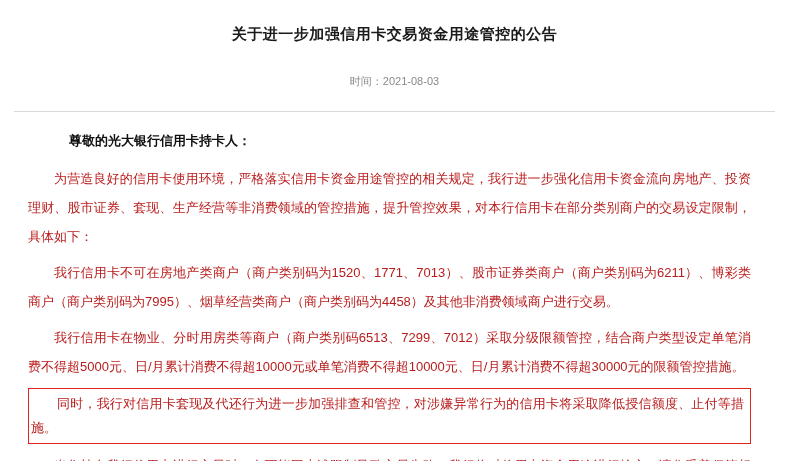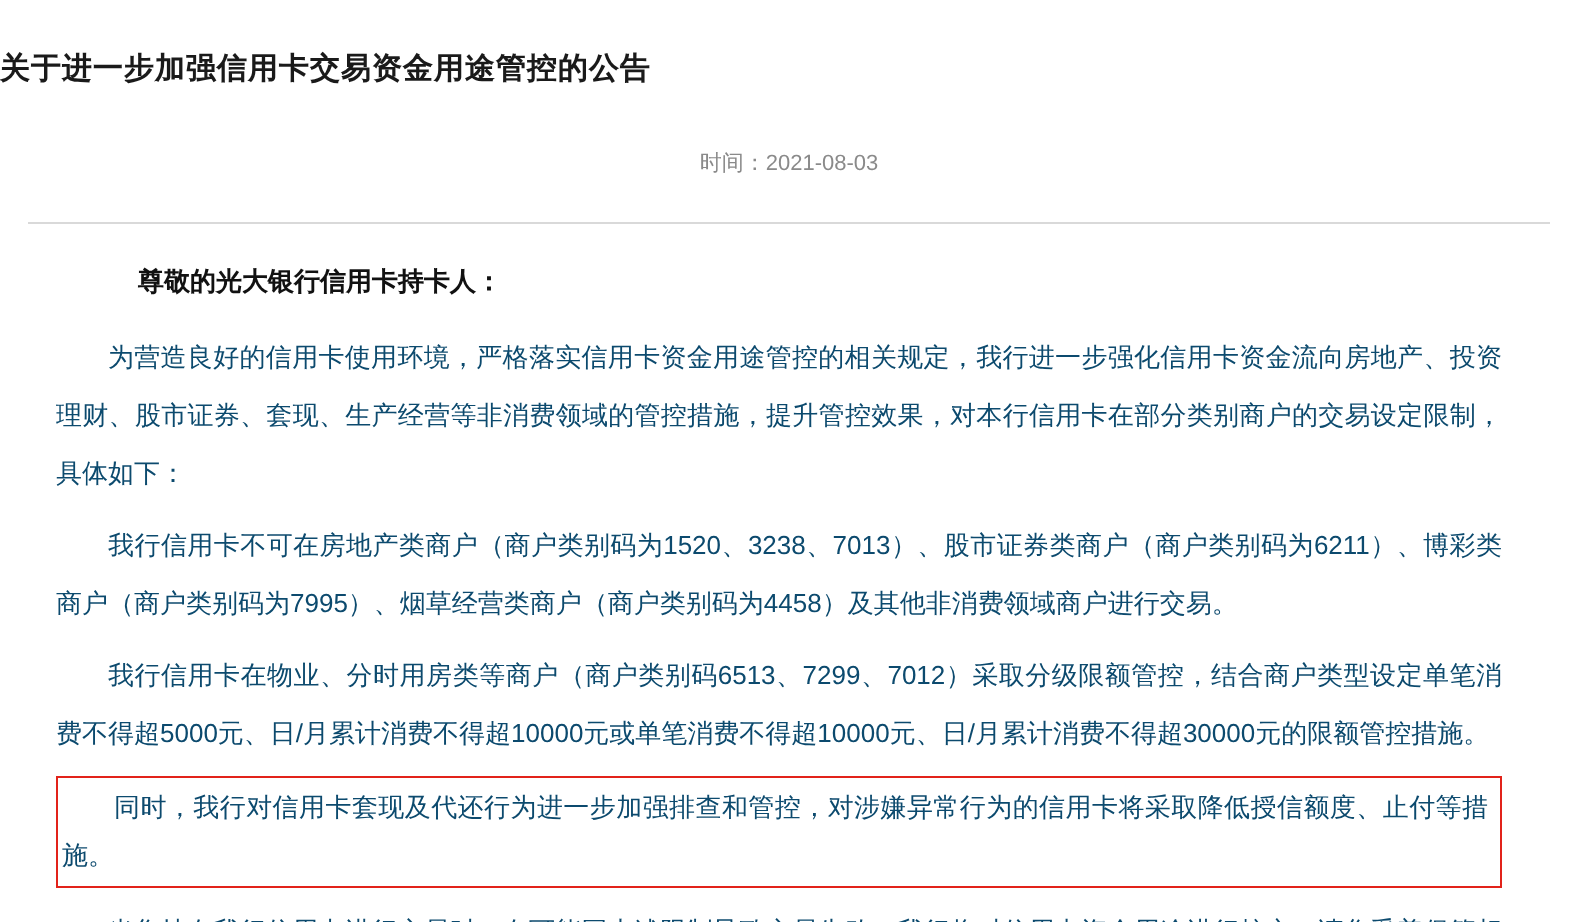--- a/index.html
+++ b/index.html
@@ -14,20 +14,21 @@
     color: #1a1a1a;
     overflow: hidden;
   }
   .page {
     position: relative;
     width: 789px;
     height: 461px;
     box-sizing: border-box;
   }
   .title {
+    text-align: center;
     font-size: 15px;
     font-weight: bold;
     color: #1a1a1a;
     letter-spacing: 0.5px;
     padding-top: 25px;
   }
   .meta {
     text-align: center;
     font-size: 11px;
     color: #8a8a8a;
@@ -43,21 +44,21 @@
   .salutation {
     font-size: 13px;
     font-weight: bold;
     color: #111111;
     margin-bottom: 14px;
     margin-left: 41px;
   }
   .para {
     font-size: 13px;
     line-height: 29px;
-    color: #0c4a6e;
+    color: #b91c1c;
     text-indent: 26px;
     text-align: justify;
     margin: 0 0 7px 0;
   }
   .highlight-wrap {
     position: relative;
     margin: 4px 0 7px 0;
   }
   .highlight-box {
     border: 1px solid #e2231a;
@@ -79,21 +80,21 @@
   <div class="meta">时间：2021-08-03</div>
 
   <div class="divider"></div>
 
   <div class="content">
 
     <div class="salutation">尊敬的光大银行信用卡持卡人：</div>
 
     <p class="para">为营造良好的信用卡使用环境，严格落实信用卡资金用途管控的相关规定，我行进一步强化信用卡资金流向房地产、投资理财、股市证券、套现、生产经营等非消费领域的管控措施，提升管控效果，对本行信用卡在部分类别商户的交易设定限制，具体如下：</p>
 
-    <p class="para">我行信用卡不可在房地产类商户（商户类别码为1520、3238、7013）、股市证券类商户（商户类别码为6211）、博彩类商户（商户类别码为7995）、烟草经营类商户（商户类别码为4458）及其他非消费领域商户进行交易。</p>
+    <p class="para">我行信用卡不可在房地产类商户（商户类别码为1520、1771、7013）、股市证券类商户（商户类别码为6211）、博彩类商户（商户类别码为7995）、烟草经营类商户（商户类别码为4458）及其他非消费领域商户进行交易。</p>
 
     <p class="para">我行信用卡在物业、分时用房类等商户（商户类别码6513、7299、7012）采取分级限额管控，结合商户类型设定单笔消费不得超5000元、日/月累计消费不得超10000元或单笔消费不得超10000元、日/月累计消费不得超30000元的限额管控措施。</p>
 
     <div class="highlight-wrap">
       <div class="highlight-box">
         <p class="para">同时，我行对信用卡套现及代还行为进一步加强排查和管控，对涉嫌异常行为的信用卡将采取降低授信额度、止付等措施。</p>
       </div>
     </div>
 
     <p class="para">当您持有我行信用卡进行交易时，有可能因上述限制导致交易失败。我行将对信用卡资金用途进行核实，请您妥善保管相关交易凭证。给您带来的不便敬请谅解。</p>

